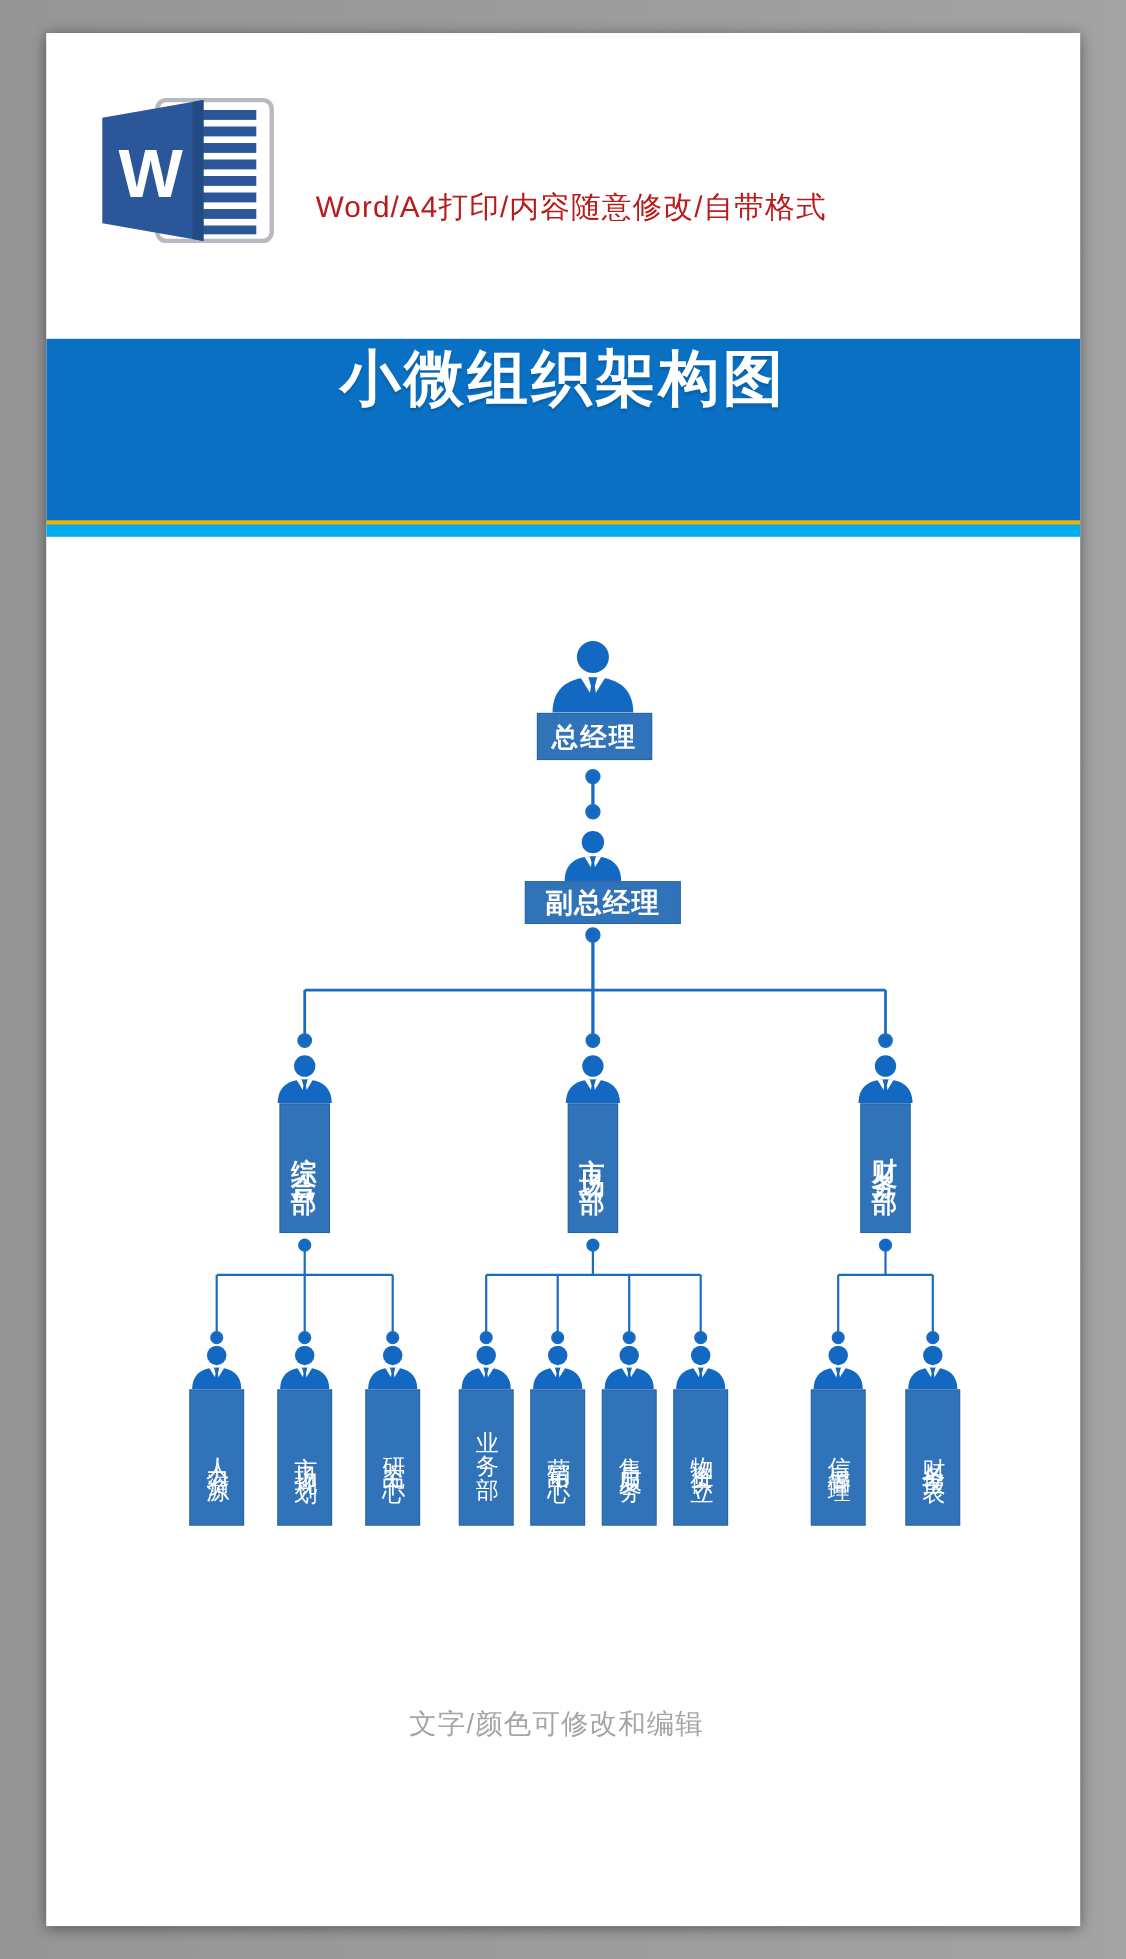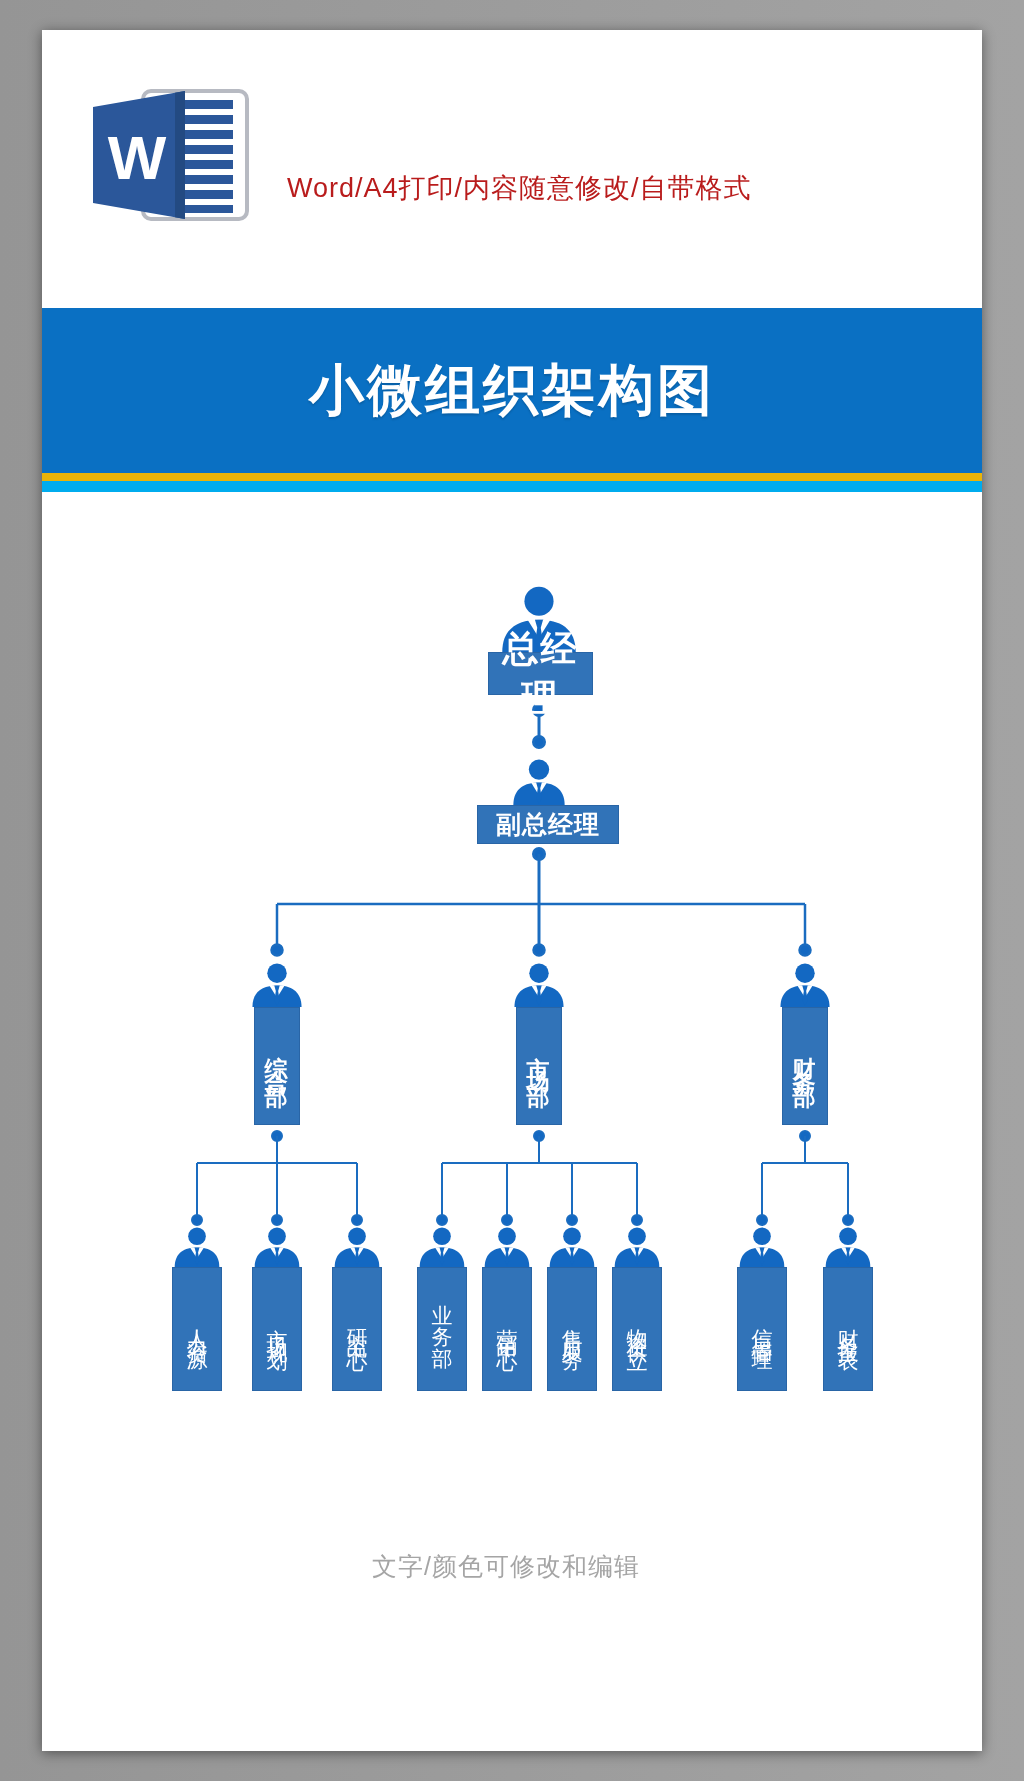--- a/index.html
+++ b/index.html
@@ -20,40 +20,40 @@
   .hdr-title{
     position:absolute;left:243px;top:84px;
     font-size:37px;font-weight:bold;color:#595959;letter-spacing:1px;
   }
   .hdr-sub{
     position:absolute;left:245px;top:140px;
     font-size:27px;color:#b91c1c;letter-spacing:1px;
   }
   
   .banner{
-    height:165px;background:#0a70c3;border-bottom:8px solid #eab308;
-    display:flex;align-items:center;justify-content:center;
+    height:165px;background:#0a70c3;border-bottom:4px solid #eab308;
+    display:flex;justify-content:center;
   }
   .banner-title{
     color:#ffffff;font-size:55px;font-weight:bold;letter-spacing:3px;
     text-shadow:0 2px 2px rgba(0,0,0,.15);
   }
   .cyan-strip{height:11px;background:#00acee;}
   
   .chart{position:relative;width:940px;height:920px;}
   .lines{position:absolute;left:0;top:0;}
   .picon{position:absolute;}
   .nbox{
     position:absolute;background:#3173b8;color:#ffffff;
     box-shadow:inset 0 0 0 1px rgba(20,60,110,.25);
     display:flex;align-items:center;justify-content:center;
     text-align:center;
   }
   .hlabel{font-weight:bold;}
-  .box-l1{font-size:36px;letter-spacing:2px;}
+  .box-l1{font-size:24px;letter-spacing:2px;}
   .box-l2{font-size:25px;letter-spacing:1px;}
   .vtext span{
     writing-mode:vertical-lr;text-orientation:upright;
     display:block;position:relative;
   }
   .v3 span{font-size:23px;font-weight:600;letter-spacing:14px;top:-7px;}
   .v4 span{font-size:21px;font-weight:400;letter-spacing:7px;top:-3px;}
   .v4.chars3 span{letter-spacing:21px;top:-10px;}
   
   .caption{

